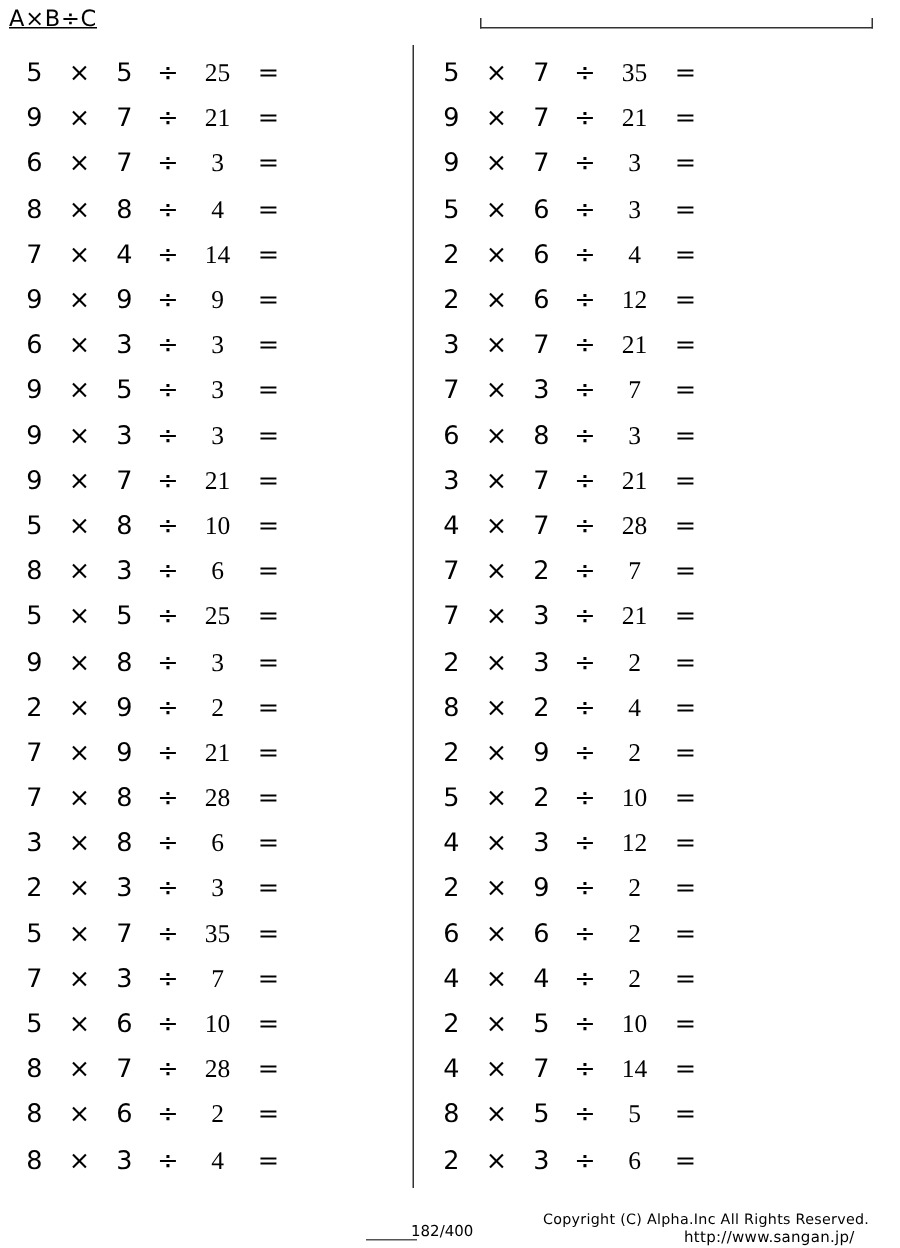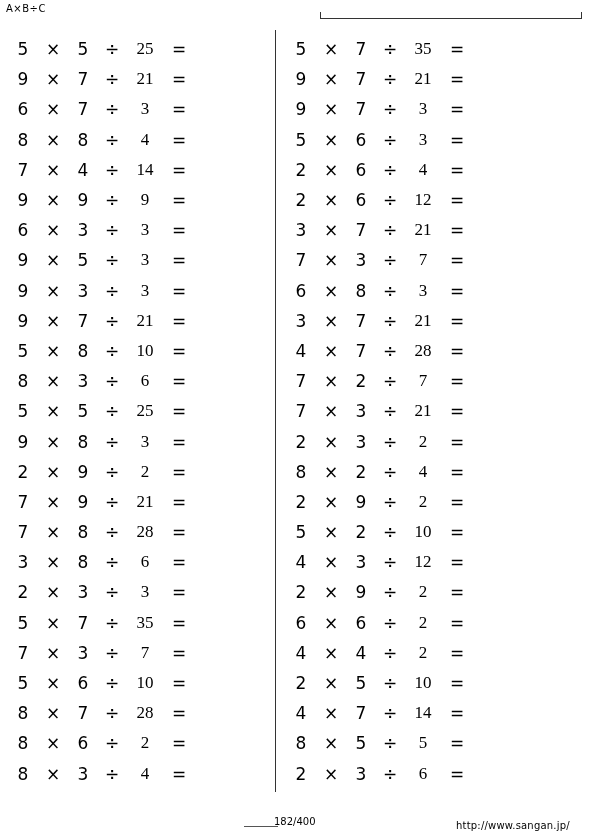--- a/index.html
+++ b/index.html
@@ -21,24 +21,25 @@
     left: 0; top: 0;
     width: 600px;
     height: 832px;
   }
 
   
   .header-tag {
     position: absolute;
     left: 6px;
     top: 3px;
-    font-size: 10px;
+    font-size: 15px;
     letter-spacing: 0.5px;
     color: #000;
     white-space: nowrap;
+    text-decoration: underline;
   }
 
   
   .name-rule {
     position: absolute;
     left: 320px;
     top: 18px;
     width: 262px;
     border-top: 1px solid #333;
     height: 1px;
@@ -551,15 +552,16 @@
           <span class="cell num2">3</span>
           <span class="cell op2">÷</span>
           <span class="cell num3">6</span>
           <span class="cell eq">=</span>
         </div>
       </div>
   </div>
 
   <div class="footer-underline"></div>
   <div class="page-num">182/400</div>
+  <div class="copyright">Copyright (C) Alpha.Inc All Rights Reserved.</div>
   <div class="website">http://www.sangan.jp/</div>
 
 </div>
 
 </body></html>

